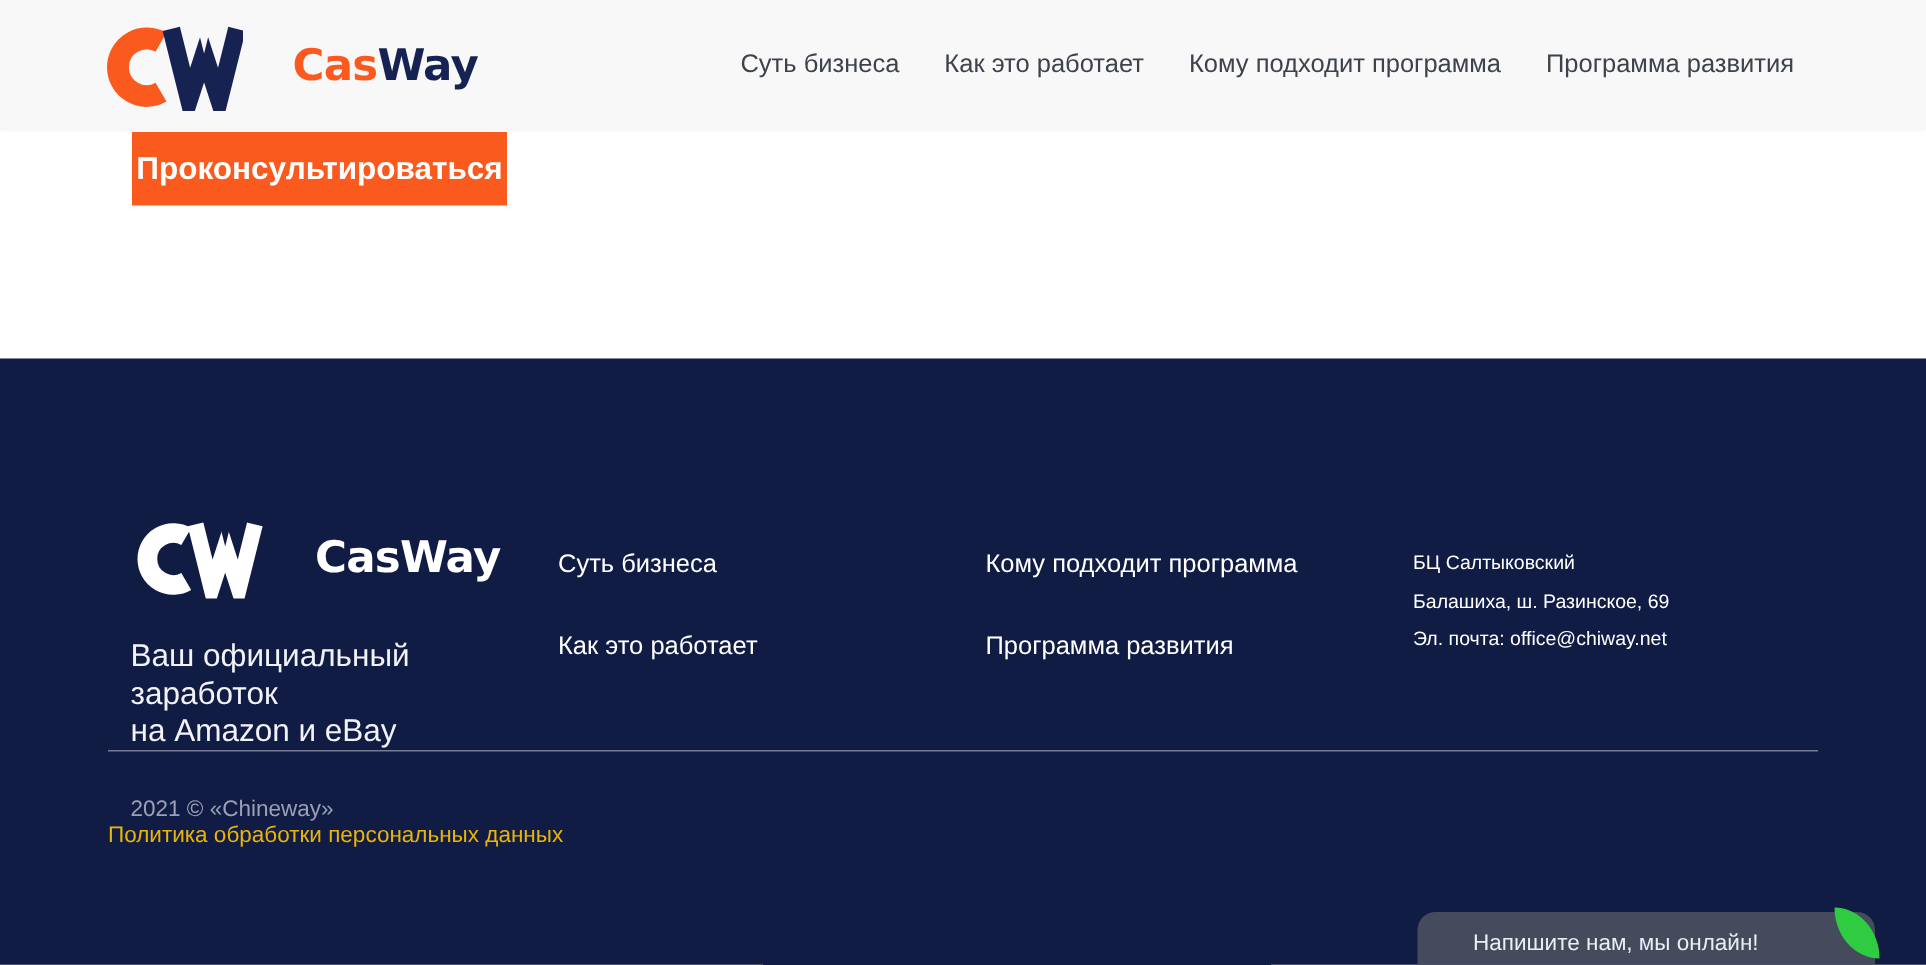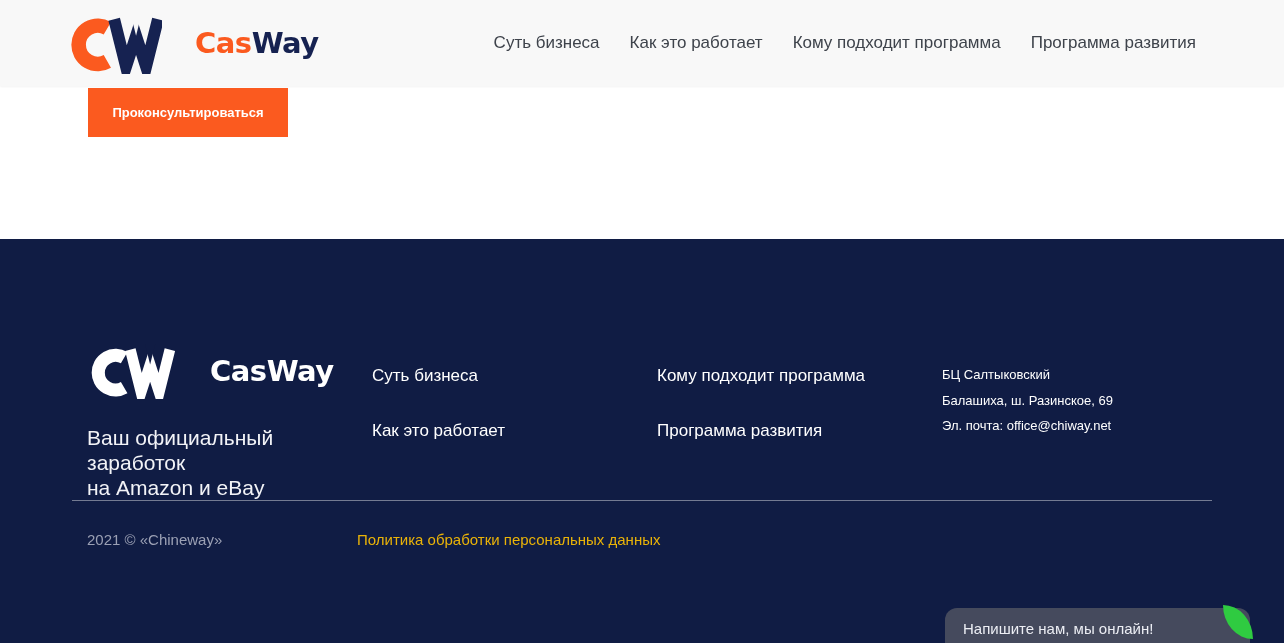--- a/index.html
+++ b/index.html
@@ -41,27 +41,27 @@
     text-decoration: none;
     cursor: pointer;
     white-space: nowrap;
   }
 
   
   .hero-bottom { height: 151px; background: #ffffff; }
   .consult-btn {
     display: block;
     margin: 2px 0 0 88px;
-    width: 200px;
+    width: 250px;
     height: 49px;
     background: #fb5a1f;
     color: #ffffff;
     border: none;
     font-family: "Liberation Sans", sans-serif;
-    font-size: 13px;
+    font-size: 21px;
     font-weight: 700;
     cursor: pointer;
   }
 
   
   .site-footer {
     height: 406px;
     background: #101c44;
     color: #ffffff;
     padding-top: 104px;
@@ -87,39 +87,39 @@
     color: #ffffff;
     text-decoration: none;
     font-size: 17px;
     line-height: 20px;
     cursor: pointer;
     white-space: nowrap;
   }
   .f-contacts { padding-top: 19px; font-size: 13px; line-height: 25.6px; white-space: nowrap; }
 
   .divider { border: none; border-top: 1px solid rgba(255,255,255,0.42); margin: 0; }
-  .bottom-row { display: flex; margin-top: 30px; font-size: 15px; color: #9ba0b4; }
+  .bottom-row { display: flex; margin-top: 30px; font-size: 15px; color: #9ba0b4; flex-direction: column; }
   .bottom-row > div { width: 285px; padding: 0 15px; }
   .bottom-row .privacy { color: #eab308; text-decoration: none; cursor: pointer; white-space: nowrap; width: auto; }
 
   
   .chat-widget {
     position: absolute;
     top: 608px;
     left: 945px;
     width: 305px;
     height: 60px;
     background: #454a5d;
     border-radius: 12px;
     cursor: pointer;
     z-index: 5;
   }
   .chat-widget .msg {
     display: block;
-    padding: 12px 0 0 18px;
+    padding: 12px 0 0 37px;
     font-size: 15px;
     color: #eceef4;
   }
   .chat-leaf {
     position: absolute;
     top: -3px;
     right: -3px;
     width: 30px;
     height: 34px;
     background: #2fcb41;

